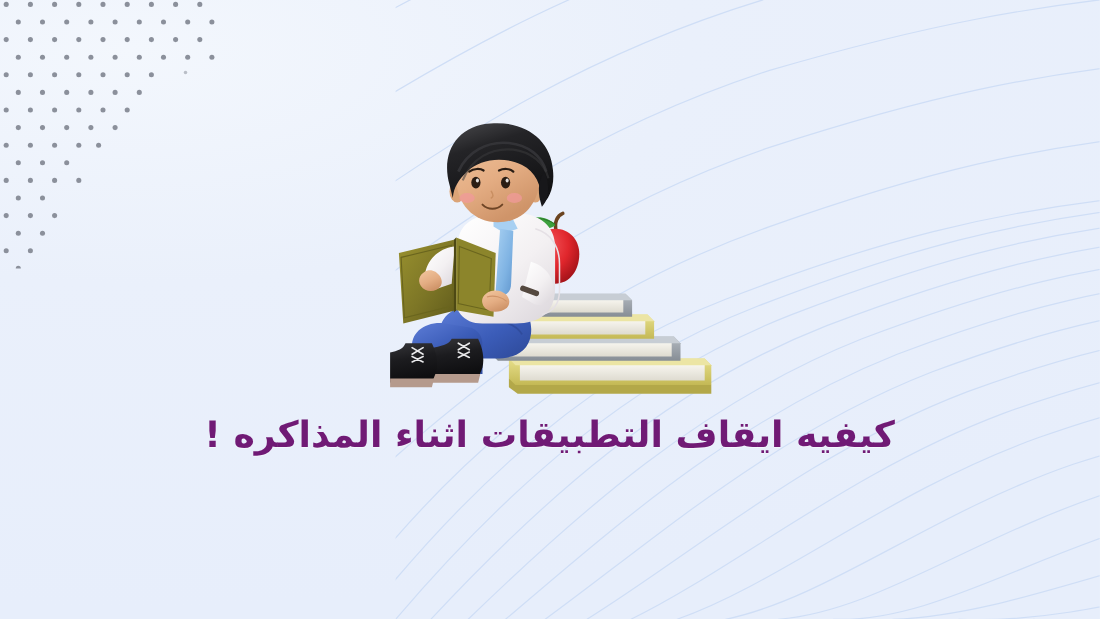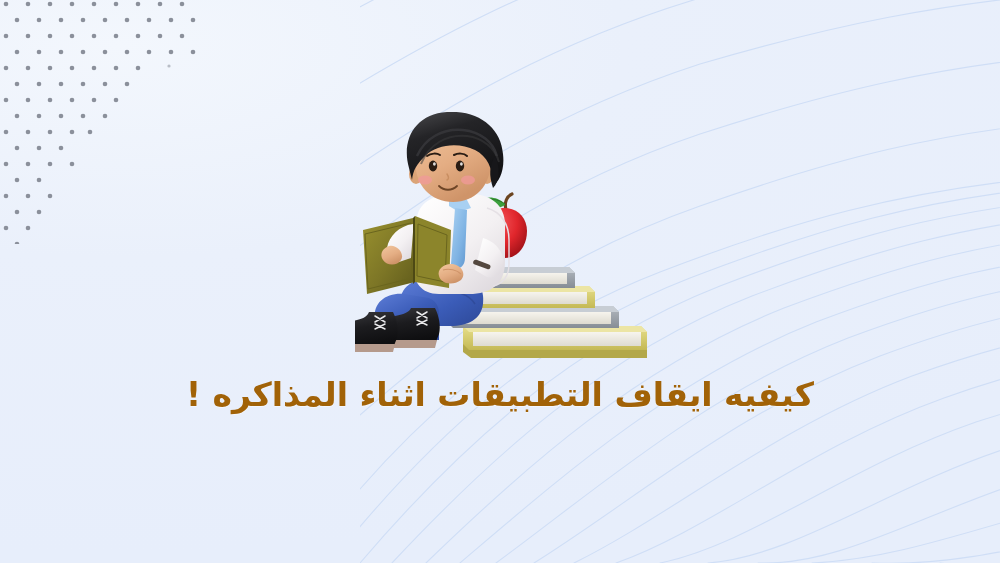--- a/index.html
+++ b/index.html
@@ -59,21 +59,21 @@
     position: absolute;
     left: 0;
     right: 0;
     top: 374px;
     text-align: center;
     direction: rtl;
     font-size: 33px;
     line-height: 42px;
     font-weight: 700;
     letter-spacing: 0px;
-    color: #a16207;
+    color: #701a75;
     white-space: nowrap;
     text-shadow: 0 1px 0 rgba(255,255,255,0.45);
   }
 </style>
 </head>
 <body>
 
 <div class="canvas">
 
   <div class="bg-base"></div>

